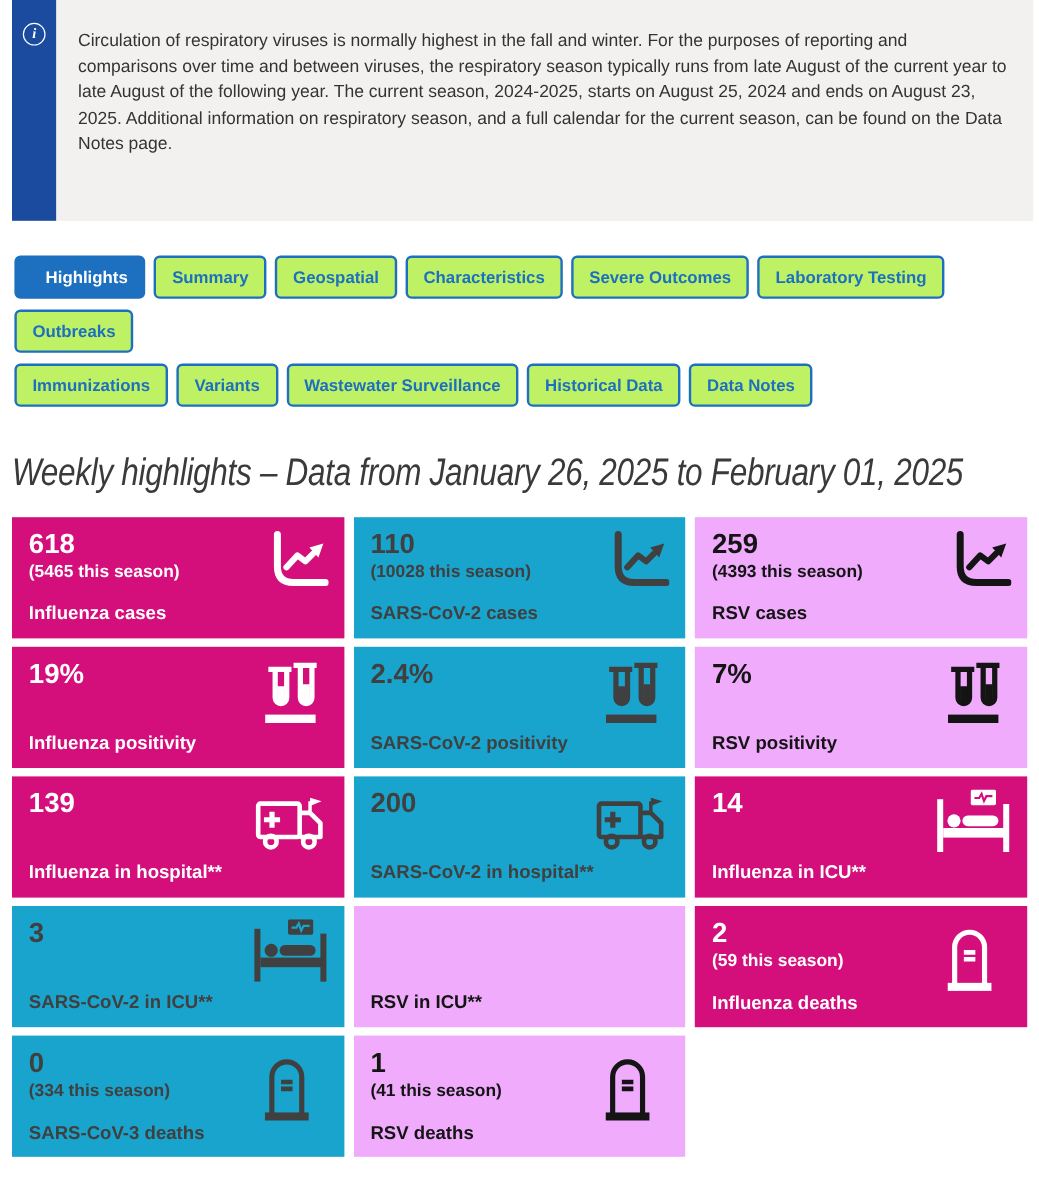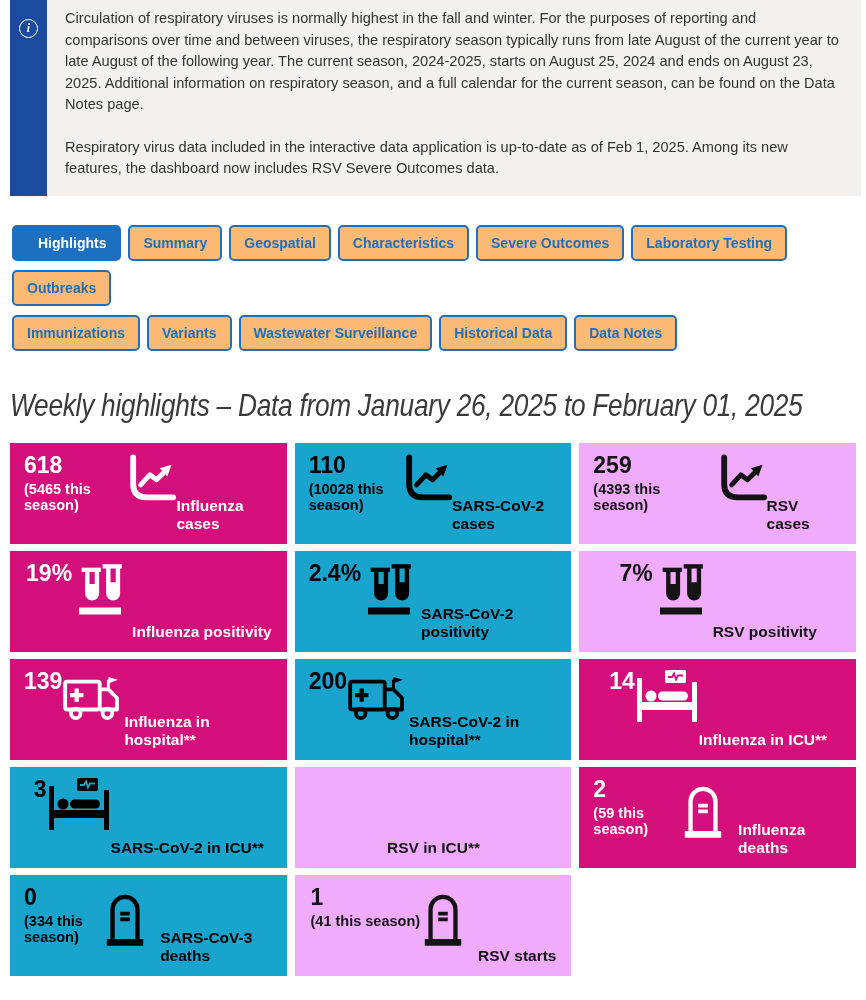--- a/index.html
+++ b/index.html
@@ -3,37 +3,37 @@
 <meta charset="utf-8">
 <style>
   * { box-sizing: border-box; margin: 0; padding: 0; }
   html, body { width: 866px; height: 1000px; overflow: hidden; background: #fff; }
   body { font-family: "Liberation Sans", "DejaVu Sans", sans-serif; color: #333; }
 
   
   .info-box { display: flex; margin: 0 5px 0 10px; min-height: 184px; }
   .info-stripe { width: 37px; background: #1a4b9f; display: flex; justify-content: center; align-items: flex-start; padding-top: 19px; flex: 0 0 37px; }
   .info-icon { width: 19px; height: 19px; border: 1.7px solid #fff; border-radius: 50%; color: #fff; display: flex; align-items: center; justify-content: center; font: italic bold 12px "Liberation Serif", serif; }
-  .info-content { flex: 1; background: #f2f1ef; padding: 8px 20px 16px 18px; font-size: 14.6px; line-height: 21.5px; color: #333; }
+  .info-content { flex: 1; background: #f2f1ef; padding: 24px 20px 16px 18px; font-size: 14.6px; line-height: 21.5px; color: #333; }
   .info-content p + p { margin-top: 21px; }
 
   
   .tabs { margin: 29px 10px 0 12px; }
-  .tab { display: inline-block; border: 2px solid #1d6fbf; color: #1d6fbf; background: #fdba74; font-weight: bold; font-size: 14px; line-height: 1; padding: 9px 13px; border-radius: 5px; margin: 0 7px 9px 0; cursor: pointer; font-family: inherit; }
+  .tab { display: inline-block; border: 2px solid #1d6fbf; color: #1d6fbf; background: #bef264; font-weight: bold; font-size: 14px; line-height: 1; padding: 9px 13px; border-radius: 5px; margin: 0 7px 9px 0; cursor: pointer; font-family: inherit; }
   .tab.active { background: #1d6fbf; color: #fff; padding-left: 24px; }
 
   
   .page-title { margin: 27px 10px 19px 10px; font-size: 32px; font-weight: 400; color: #3a3a3a; white-space: nowrap; font-style: italic; }
   .page-title span { display: inline-block; transform: scaleX(0.82); transform-origin: left center; letter-spacing: -0.3px; }
 
   
   .grid { margin: 0 10px; display: grid; grid-template-columns: repeat(3, 1fr); gap: 7px 8px; }
-  .card { height: 101px; padding: 9px 13px 11px 14px; display: flex; position: relative; justify-content: center; }
+  .card { height: 101px; padding: 9px 13px 11px 14px; display: flex; flex-direction: column; position: relative; }
   .card.pink   { background: #d40f7c; color: #fff; --bg: #d40f7c; }
-  .card.cyan   { background: #18a4cc; color: #000000; --bg: #18a4cc; }
+  .card.cyan   { background: #18a4cc; color: #404040; --bg: #18a4cc; }
   .card.yellow { background: #f0abfc; color: #141414; --bg: #fdb913; }
   .card-head { display: flex; justify-content: space-between; align-items: flex-start; }
   .card-value { font-size: 23px; font-weight: bold; line-height: 1.15; }
   .card-season { font-size: 14.5px; font-weight: bold; margin-top: 3px; }
   .card-season:empty { display: none; }
   .card-label { margin-top: auto; font-size: 15.5px; font-weight: bold; }
   .card-icon { flex: 0 0 auto; margin-top: 2px; }
   .ic-chart { width: 54px; height: 50px; }
   .ic-tubes { width: 56px; height: 56px; margin-right: 4px; }
   .ic-amb   { width: 62px; height: 48px; margin-top: 6px; }
@@ -88,21 +88,20 @@
     </symbol>
   </defs>
 </svg>
 
 <div class="info-box">
   <div class="info-stripe">
     <span class="info-icon">i</span>
   </div>
   <div class="info-content">
     <p>Circulation of respiratory viruses is normally highest in the fall and winter. For the purposes of reporting and comparisons over time and between viruses, the respiratory season typically runs from late August of the current year to late August of the following year. The current season, 2024-2025, starts on August 25, 2024 and ends on August 23, 2025. Additional information on respiratory season, and a full calendar for the current season, can be found on the Data Notes page.</p>
-    <p>Respiratory virus data included in the interactive data application is up-to-date as of Feb 1, 2025. Among its new features, the dashboard now includes RSV Severe Outcomes data.</p>
   </div>
 </div>
 
 <div class="tabs">
   <button class="tab active">Highlights</button><button class="tab">Summary</button><button class="tab">Geospatial</button><button class="tab">Characteristics</button><button class="tab">Severe Outcomes</button><button class="tab">Laboratory Testing</button><button class="tab">Outbreaks</button><br>
   <button class="tab">Immunizations</button><button class="tab">Variants</button><button class="tab">Wastewater Surveillance</button><button class="tab">Historical Data</button><button class="tab">Data Notes</button>
 </div>
 
 <h1 class="page-title"><span>Weekly highlights – Data from January 26, 2025 to February 01, 2025</span></h1>
 
@@ -265,16 +264,16 @@
   <div class="card yellow">
     <div class="card-head">
       <div>
           <div class="card-value">1</div>
       <div class="card-season">(41 this season)</div>
         </div>
       <svg class="card-icon ic-tomb">
           <use href="#i-tomb"></use>
         </svg>
     </div>
-    <div class="card-label">RSV starts</div>
+    <div class="card-label">RSV deaths</div>
   </div>
 
 </div>
 
 </body></html>

